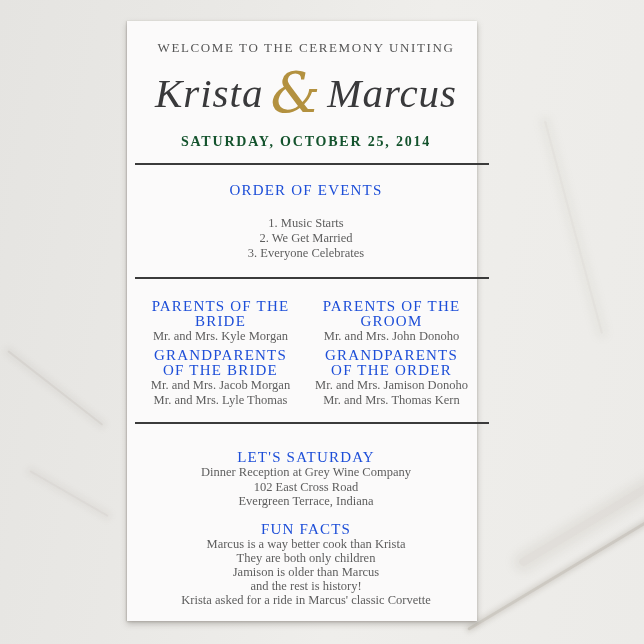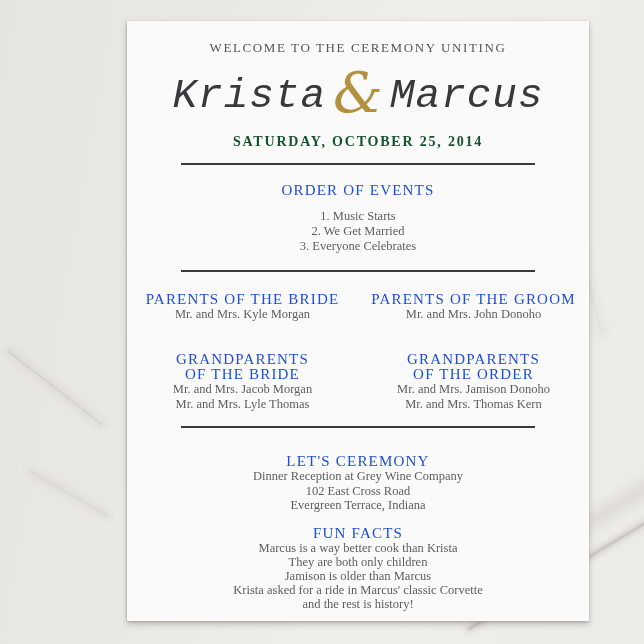--- a/index.html
+++ b/index.html
@@ -38,58 +38,59 @@
     box-shadow:0 0 6px 3px rgba(160,152,140,.10);
     transform:rotate(30deg);transform-origin:left center;border-radius:2px;
   }
   .vein-right{
     left:545px;top:120px;width:220px;height:2px;
     background:rgba(170,163,150,.14);
     box-shadow:0 0 8px 4px rgba(170,163,150,.10);
     transform:rotate(75deg);transform-origin:left center;border-radius:2px;
   }
   .card{
-    position:absolute;left:127px;top:21px;width:462px;height:600px;
+    position:absolute;left:127px;top:21px;width:342px;height:600px;
     background:#fbfafa;
     box-shadow:0 3px 6px rgba(110,105,98,.38), 0 1px 2px rgba(110,105,98,.28),
                -1px 0 1px rgba(140,135,128,.18);
     text-align:center;
+    padding-left:8px;
   }
   .welcome{
     padding-top:19px;font-size:13px;letter-spacing:1.6px;color:#565656;
   }
   .names{
     margin-top:4px;height:66px;color:#39393b;white-space:nowrap;
     line-height:66px;
   }
   .name{
-    font-family:Liberation Mono, monospace;font-style:italic;font-size:41px;
+    font-family:Liberation Serif, serif;font-style:italic;font-size:41px;
     letter-spacing:1px;
   }
   .amp{
     font-family:"DejaVu Serif", serif;font-style:italic;font-size:56px;
     color:#b3913f;margin:0 3px;vertical-align:-5px;
   }
   .date{
     margin-top:8px;font-size:14px;font-weight:bold;letter-spacing:1.8px;color:#14532d;
   }
   .rule{
     border:none;border-top:2px solid #3b3b3b;width:354px;margin:13px auto 0;
   }
   .rule-2{margin-top:16px;}
   .rule-3{margin-top:14px;}
   .sec-heading{
     font-size:15px;letter-spacing:1.2px;color:#1d4ed8;line-height:15px;
   }
   .ooe-heading{margin-top:18px;}
   .body-line{font-size:12.5px;color:#5e5e5e;line-height:15px;}
-  .ooe-list{margin-top:11px;}
+  .ooe-list{margin-top:18px;}
   .families{display:flex;margin-top:20px;}
   .fam-col{width:50%;}
-  .gp-heading{margin-top:30px;}
+  .gp-heading{margin-top:4px;}
   .celebrate-heading{margin-top:26px;}
   .celebrate-lines{line-height:14.5px;}
   .celebrate-lines .body-line{line-height:14.5px;}
   .fun-heading{margin-top:13px;}
   .fun-lines .body-line{line-height:14px;}
 </style>
 </head>
 <body>
 
 <div class="scene">
@@ -140,30 +141,30 @@
           <div>GRANDPARENTS</div>
           <div>OF THE ORDER</div>
         </div>
         <div class="body-line">Mr. and Mrs. Jamison Donoho</div>
         <div class="body-line">Mr. and Mrs. Thomas Kern</div>
       </div>
     </div>
 
     <hr class="rule rule-3">
 
-    <div class="sec-heading celebrate-heading">LET'S CEREMONY</div>
+    <div class="sec-heading celebrate-heading">LET'S SATURDAY</div>
     <div class="celebrate-lines">
       <div class="body-line">Dinner Reception at Grey Wine Company</div>
       <div class="body-line">102 East Cross Road</div>
       <div class="body-line">Evergreen Terrace, Indiana</div>
     </div>
 
     <div class="sec-heading fun-heading">FUN FACTS</div>
     <div class="fun-lines">
       <div class="body-line">Marcus is a way better cook than Krista</div>
       <div class="body-line">They are both only children</div>
       <div class="body-line">Jamison is older than Marcus</div>
+      <div class="body-line">and the rest is history!</div>
       <div class="body-line">Krista asked for a ride in Marcus' classic Corvette</div>
-      <div class="body-line">and the rest is history!</div>
     </div>
 
   </div>
 </div>
 
 </body></html>

